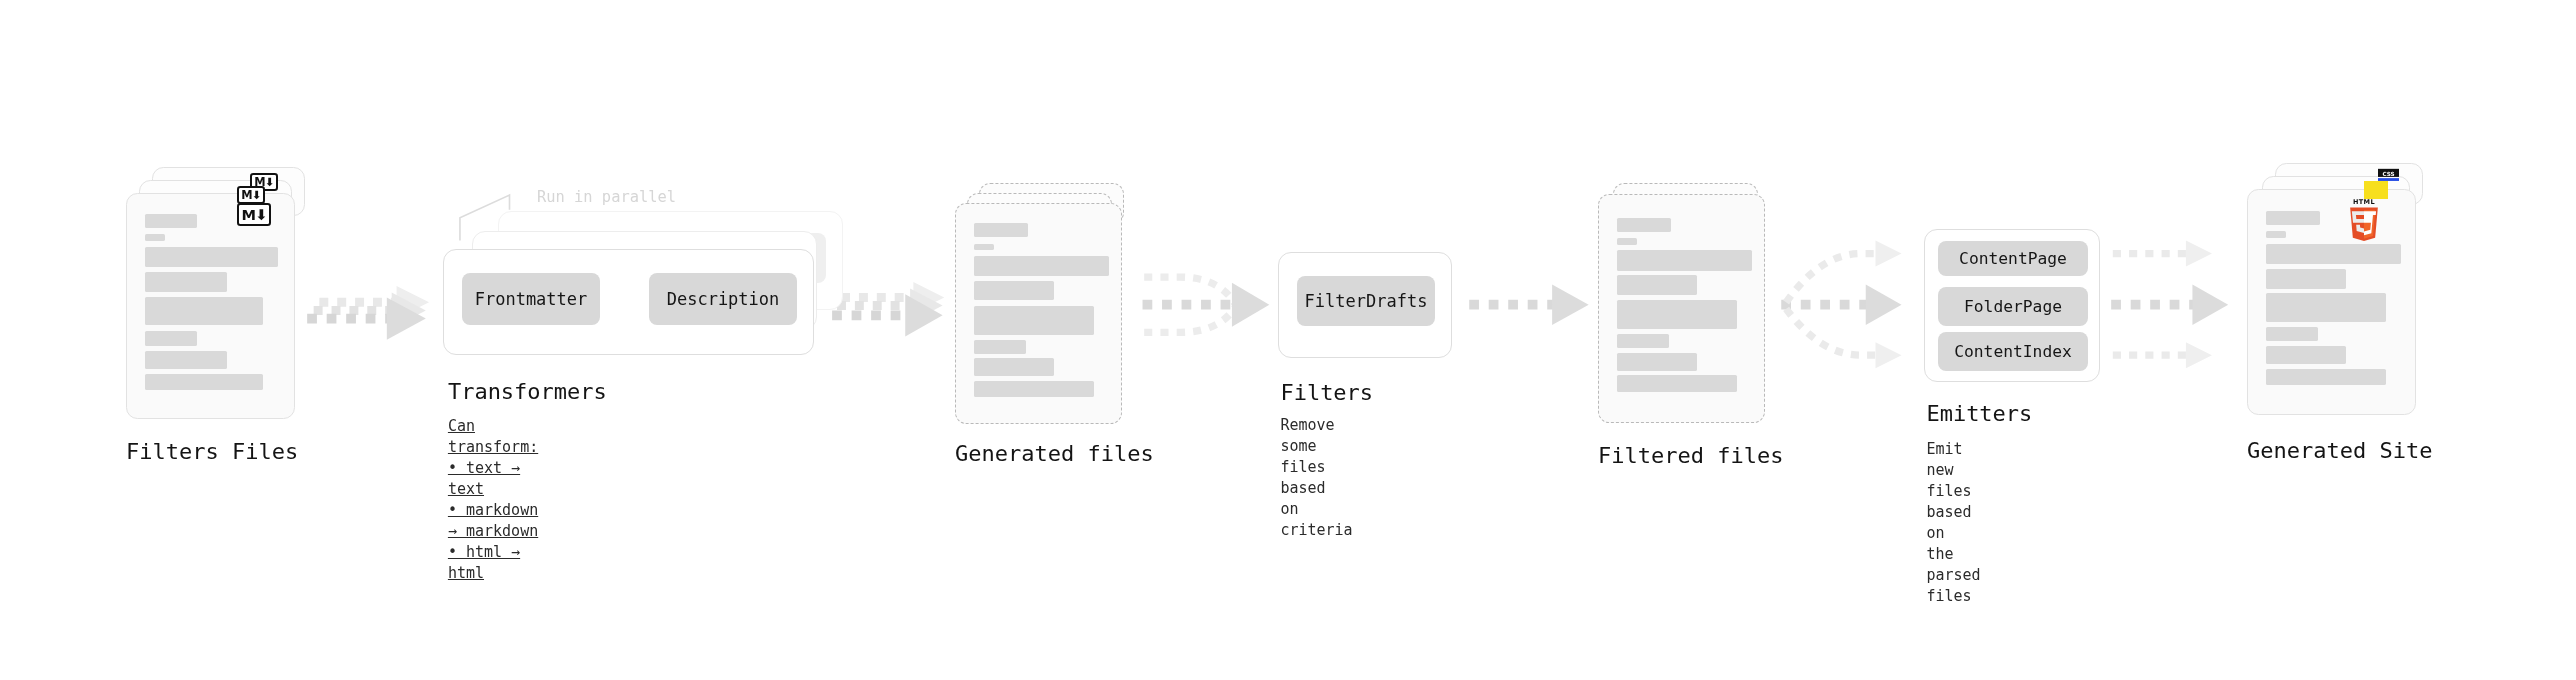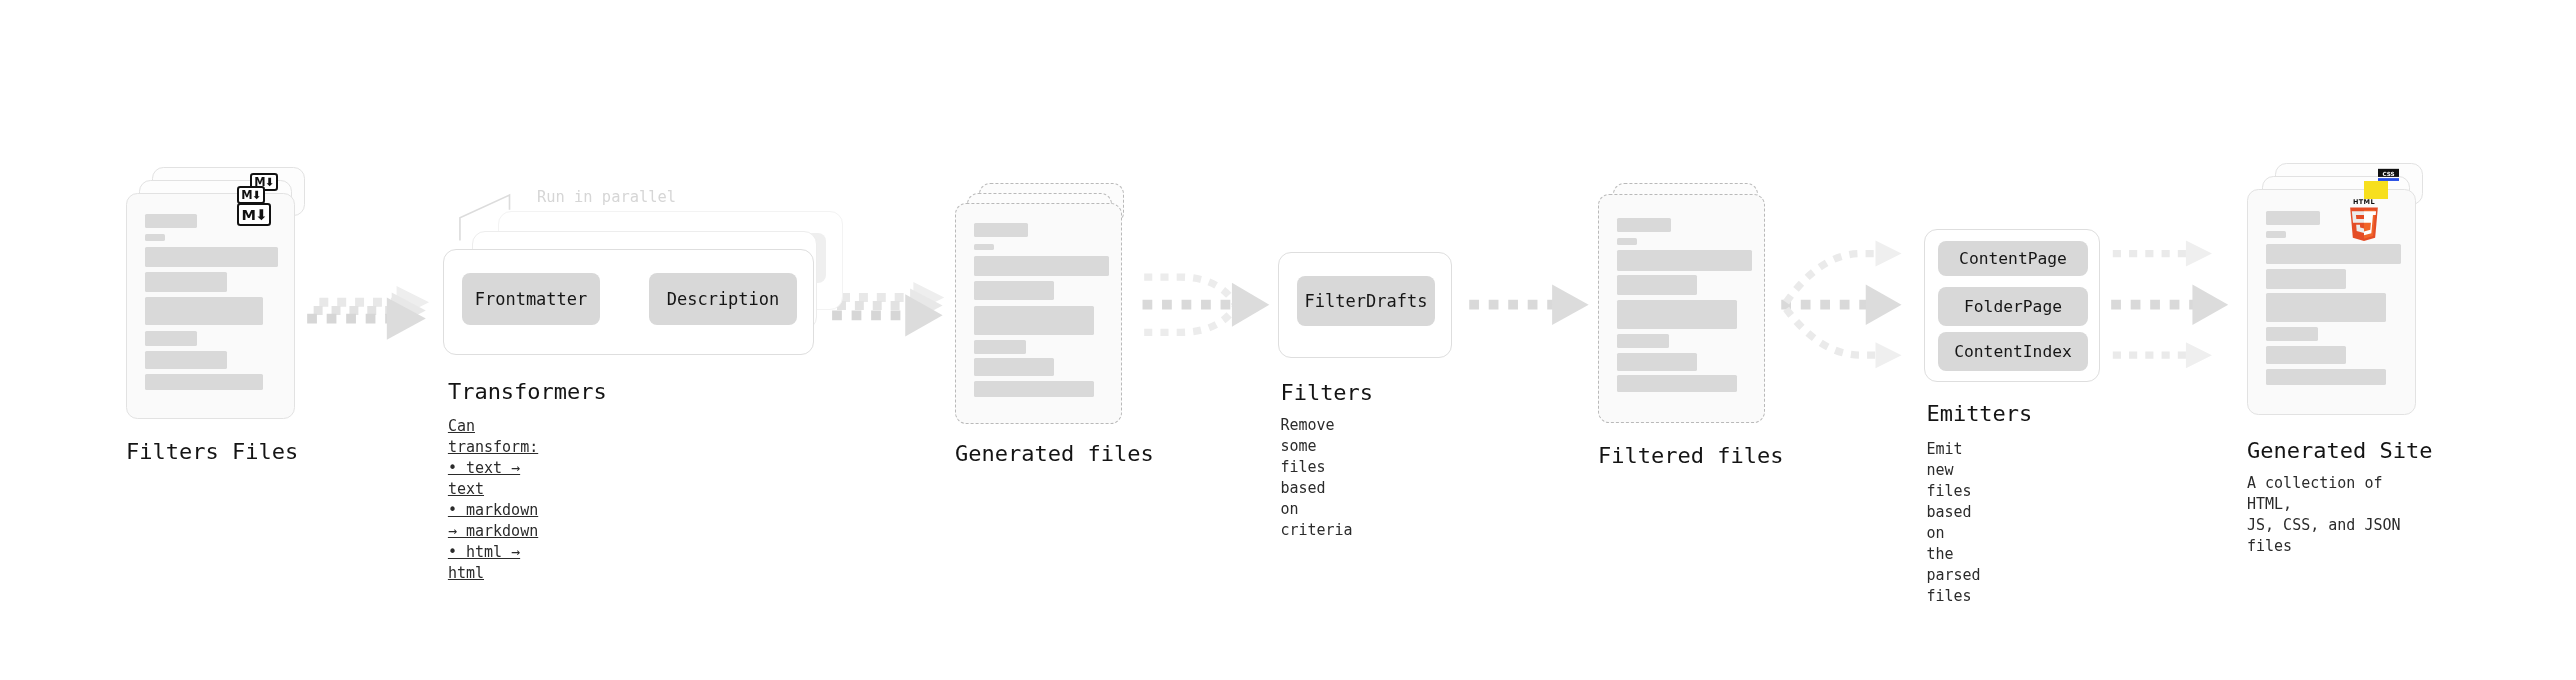--- a/index.html
+++ b/index.html
@@ -302,16 +302,14 @@
         <path d="M5 13 L8.3 50 L22 54 L35.7 50 L39 13 Z" fill="#e44d26"></path>
         <path d="M22 16 L22 51.2 L33.1 48 L35.8 16 Z" fill="#f16529"></path>
         <path d="M22 27 L12.6 27 L12.1 22 L22 22 L22 17.4 L7.1 17.4 L8.5 31.6 L22 31.6 Z" fill="#ebebeb"></path>
         <path d="M22 38.8 L17.3 37.5 L17 34.2 L12.4 34.2 L13.0 41.6 L22 44.1 Z" fill="#ebebeb"></path>
         <path d="M22 27 L22 31.6 L30.5 31.6 L29.7 40.2 L22 42.3 L22 47 L31.0 44.5 L33 22 L22 22 Z" fill="#fff"></path>
         <path d="M22 22 L22 17.4 L36.8 17.4 L36.4 22 Z" fill="#fff"></path>
       </svg>
     </div>
   </div>
   <div class="title" style="left:0px;top:275px;">Generated Site</div>
-  <div class="sub" style="left:0px;top:310px;">A collection of HTML,
-JS, CSS, and JSON files</div>
 </div>
 
 
 </body></html>

